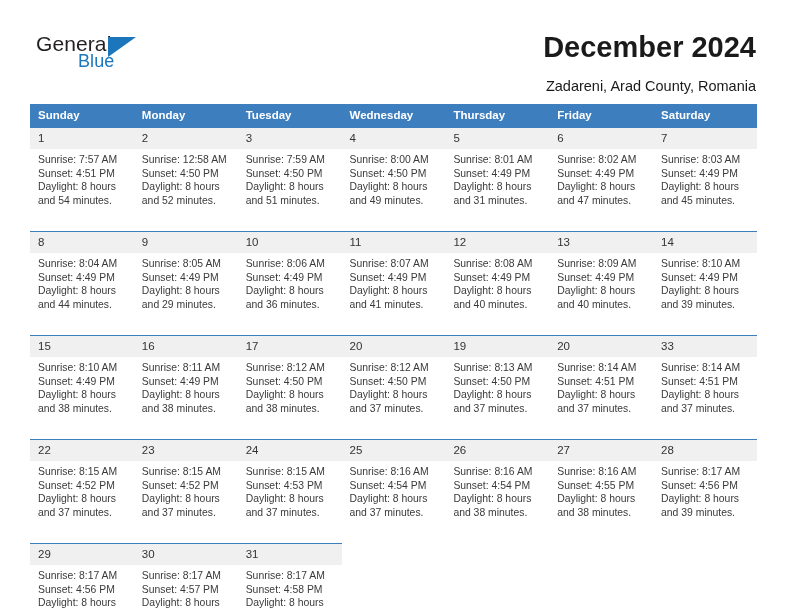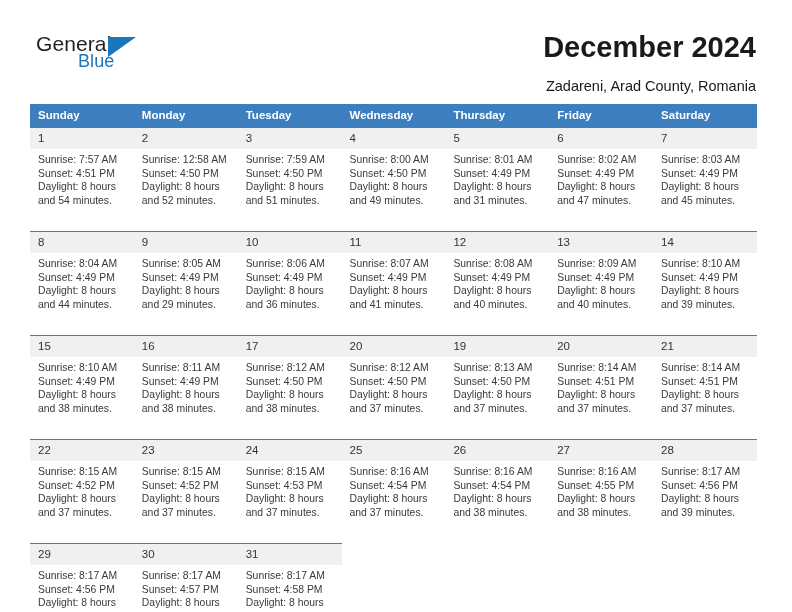--- a/index.html
+++ b/index.html
@@ -396,21 +396,21 @@
               <div class="info">
                 <div>Sunrise: 8:14 AM</div>
                 <div>Sunset: 4:51 PM</div>
                 <div>Daylight: 8 hours</div>
                 <div>and 37 minutes.</div>
               </div>
             </div>
           </td>
           <td>
             <div class="cell filled">
-              <div class="daynum">21</div>
+              <div class="daynum">33</div>
               <div class="info">
                 <div>Sunrise: 8:14 AM</div>
                 <div>Sunset: 4:51 PM</div>
                 <div>Daylight: 8 hours</div>
                 <div>and 37 minutes.</div>
               </div>
             </div>
           </td>
         </tr>
         <tr class="spacer-row">

